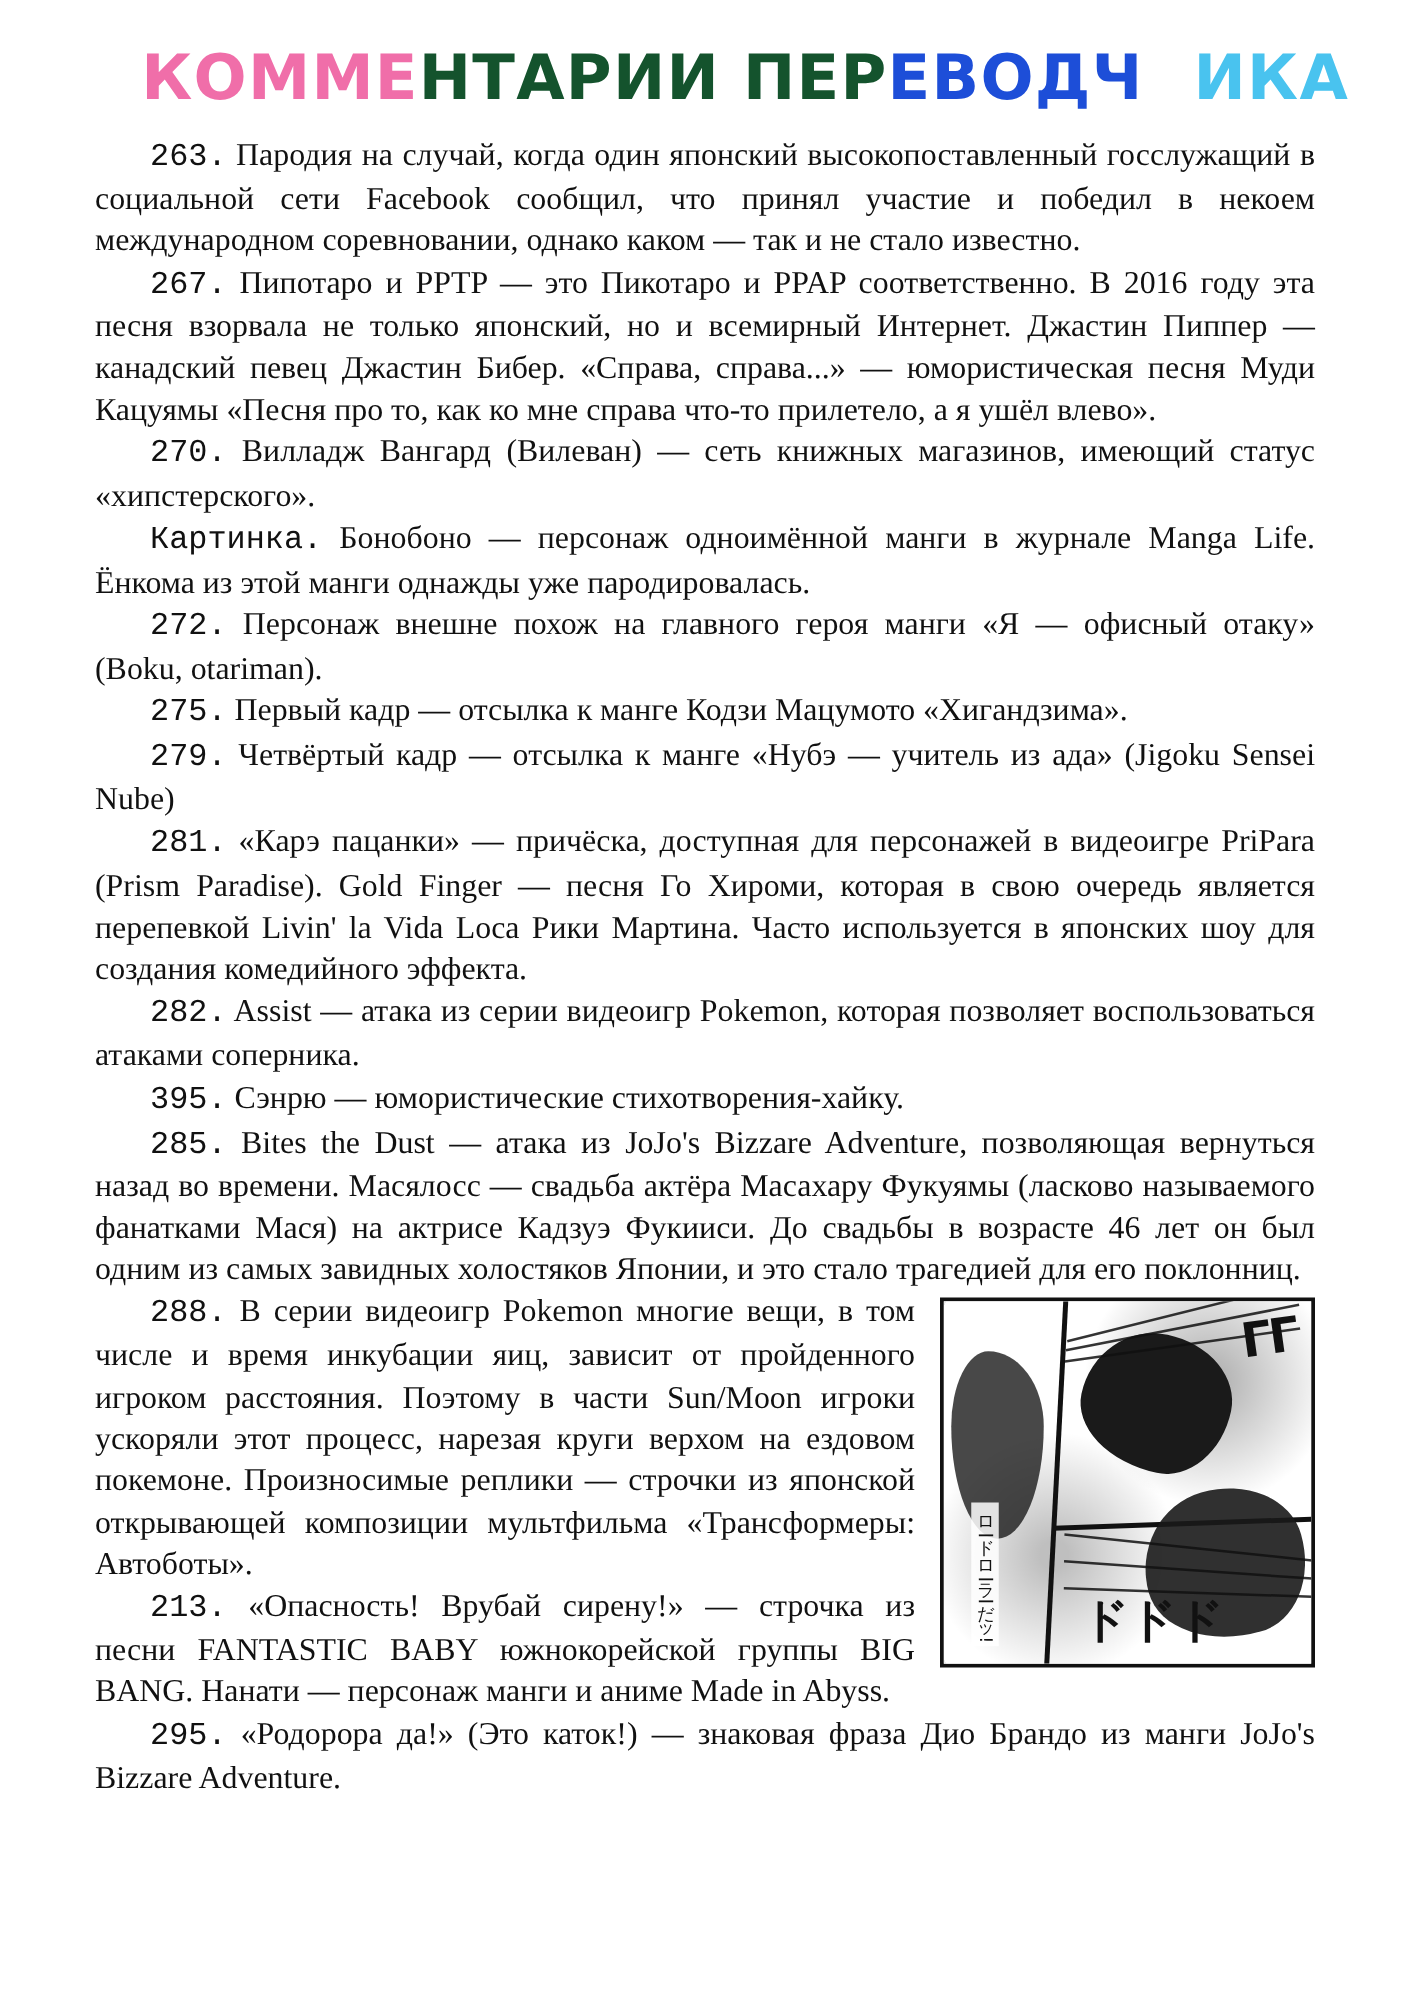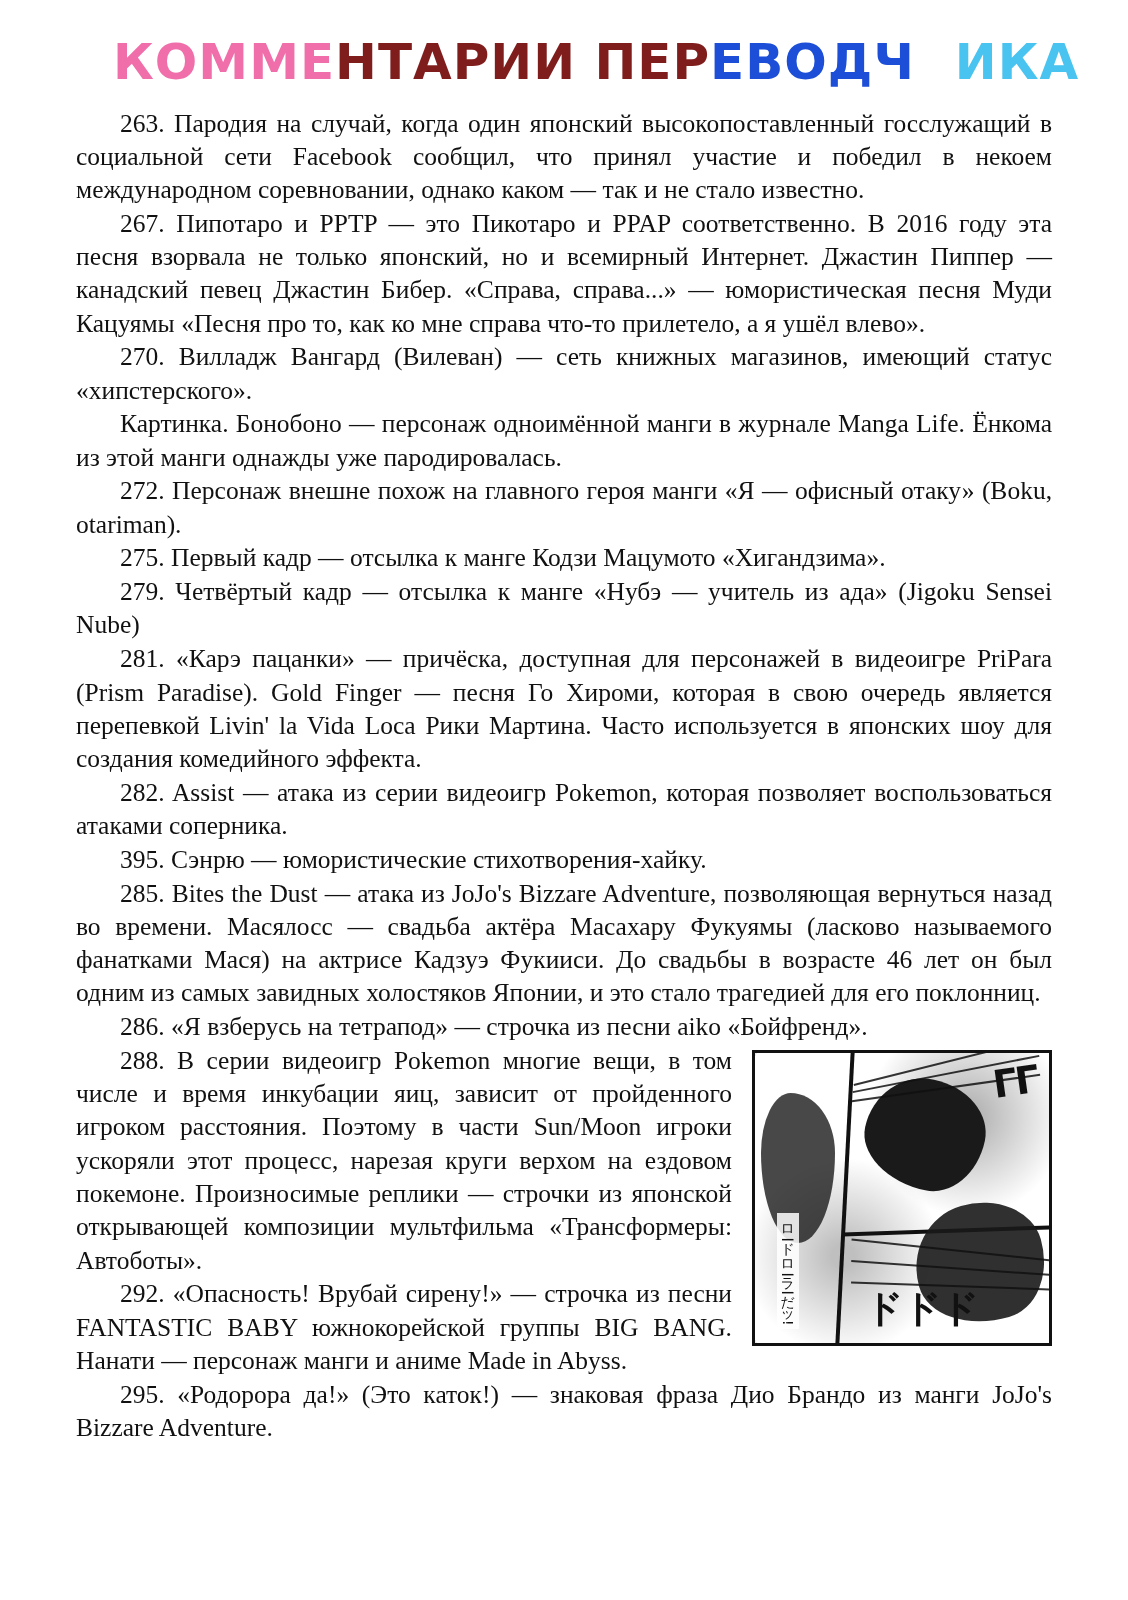--- a/index.html
+++ b/index.html
@@ -26,38 +26,39 @@
     text-align: center;
     font-family: "DejaVu Sans", sans-serif;
     font-weight: bold;
     font-size: 50px;
     letter-spacing: 1px;
     line-height: 1.05;
     margin: 8px 0 18px 0;
     white-space: nowrap;
   }
   .title .seg-a { color: #f06ea9; margin-left: 37px; }
-  .title .seg-b { color: #7f1d1d; }
+  .title .seg-b { color: #14532d; }
   .title .seg-c { color: #1d4ed8; }
   .title .seg-d { color: #49c3ef; margin-left: 40px; }
 
   .body-text {
     font-size: 25.5px;
     line-height: 1.305;
     text-align: justify;
     text-justify: inter-word;
     hyphens: none;
   }
   .para {
     margin: 0 0 0.5px 0;
     text-indent: 44px;
     text-align: justify;
   }
   .num {
     white-space: nowrap;
+    font-family: Liberation Mono, monospace;
   }
 
   
   .manga-figure {
     float: right;
     width: 300px;
     height: 296px;
     margin: 6px 0 6px 20px;
     border: 3px solid #111;
     box-sizing: border-box;
@@ -195,24 +196,20 @@
     <p class="para">
       <span class="num">395.</span>
       <span>Сэнрю — юмористические стихотворения-хайку.</span>
     </p>
 
     <p class="para">
       <span class="num">285.</span>
       <span>Bites the Dust — атака из JoJo's Bizzare Adventure, позволяющая вернуться назад во времени. Масялосс — свадьба актёра Масахару Фукуямы (ласково называемого фанатками Мася) на актрисе Кадзуэ Фукииси. До свадьбы в возрасте 46 лет он был одним из самых завидных холостяков Японии, и это стало трагедией для его поклонниц.</span>
     </p>
 
-    <p class="para">
-      <span class="num">286.</span>
-      <span>«Я взберусь на тетрапод» — строчка из песни aiko «Бойфренд».</span>
-    </p>
 
     <div class="manga-figure">
       <div class="panelwrap">
         <div class="divider-v"></div>
         <div class="divider-h"></div>
         <div class="ink-blob" style="left:110px; top:26px; width:120px; height:110px; transform:rotate(12deg);"></div>
         <div class="ink-blob" style="left:160px; top:150px; width:130px; height:120px; transform:rotate(-16deg); opacity:.9;"></div>
         <div class="ink-blob" style="left:6px; top:40px; width:74px; height:150px; border-radius:40% 60% 50% 50% / 40% 40% 60% 60%; opacity:.8;"></div>
         <div class="speed" style="left:96px; top:8px; width:190px; height:2px; transform:rotate(-14deg);"></div>
         <div class="speed" style="left:96px; top:20px; width:190px; height:2px; transform:rotate(-11deg);"></div>
@@ -225,21 +222,21 @@
         <div class="vtext">ロードローラーだッ!</div>
       </div>
     </div>
 
     <p class="para">
       <span class="num">288.</span>
       <span>В серии видеоигр Pokemon многие вещи, в том числе и время инкубации яиц, зависит от пройденного игроком расстояния. Поэтому в части Sun/Moon игроки ускоряли этот процесс, нарезая круги верхом на ездовом покемоне. Произносимые реплики — строчки из японской открывающей композиции мультфильма «Трансформеры: Автоботы».</span>
     </p>
 
     <p class="para">
-      <span class="num">292.</span>
+      <span class="num">213.</span>
       <span>«Опасность! Врубай сирену!» — строчка из песни FANTASTIC BABY южнокорейской группы BIG BANG. Нанати — персонаж манги и аниме Made in Abyss.</span>
     </p>
 
     <div class="clearfix"></div>
 
 
     <p class="para">
       <span class="num">295.</span>
       <span>«Родорора да!» (Это каток!) — знаковая фраза Дио Брандо из манги JoJo's Bizzare Adventure.</span>
     </p>

